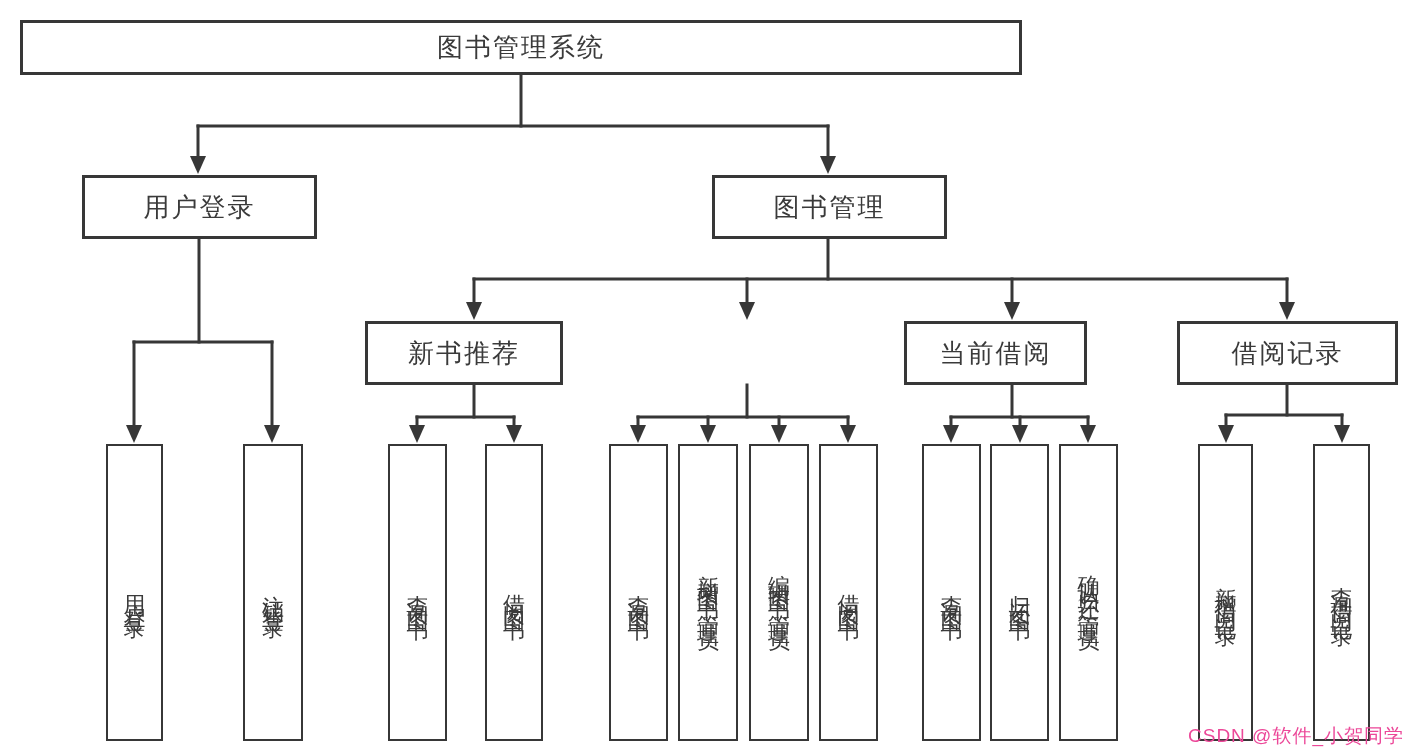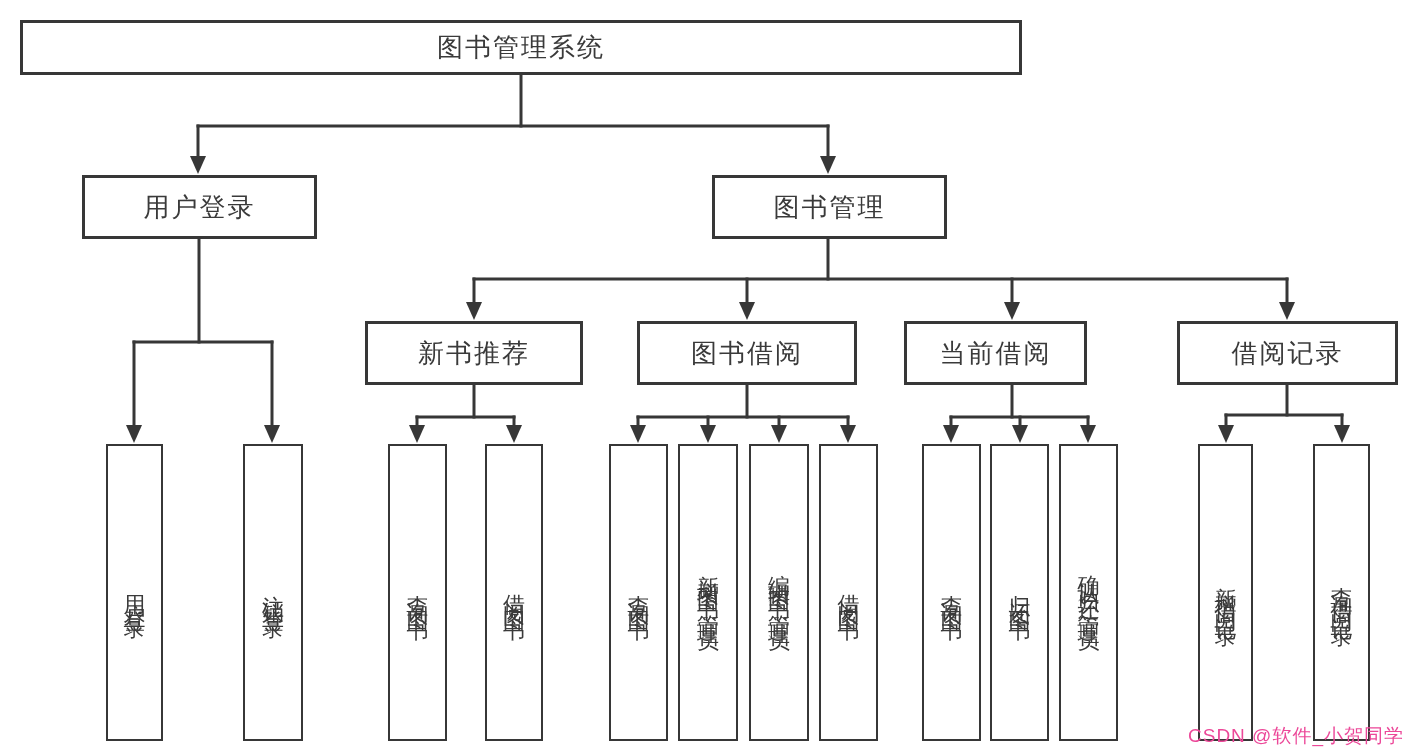--- a/index.html
+++ b/index.html
@@ -110,22 +110,21 @@
         <polygon points="1334,418 1350,418 1342,436" stroke="none"></polygon>
       </g>
     </g>
   </svg>
 
   <div class="node" style="left:20px;top:13px;width:1002px;height:55px;">图书管理系统</div>
 
   <div class="node" style="left:82px;top:168px;width:235px;height:64px;">用户登录</div>
   <div class="node" style="left:712px;top:168px;width:235px;height:64px;font-family:Liberation Serif, serif;">图书管理</div>
 
-  <div class="node" style="left:365px;top:314px;width:218px;height:64px;text-align:right;">新书推荐</div>
-  <div class="node" style="left:637px;top:314px;width:220px;height:64px;">图书借阅</div>
+  <div class="node" style="left:365px;top:314px;width:198px;height:64px;text-align:right;">新书推荐</div>
   <div class="node" style="left:904px;top:314px;width:183px;height:64px;">当前借阅</div>
   <div class="node" style="left:1177px;top:314px;width:221px;height:64px;">借阅记录</div>
 
   <div class="leaf" style="left:106px;width:57px;">
     <span>用户登录</span>
     </div>
   <div class="leaf" style="left:243px;width:60px;">
     <span>注销登录</span>
     </div>
 

